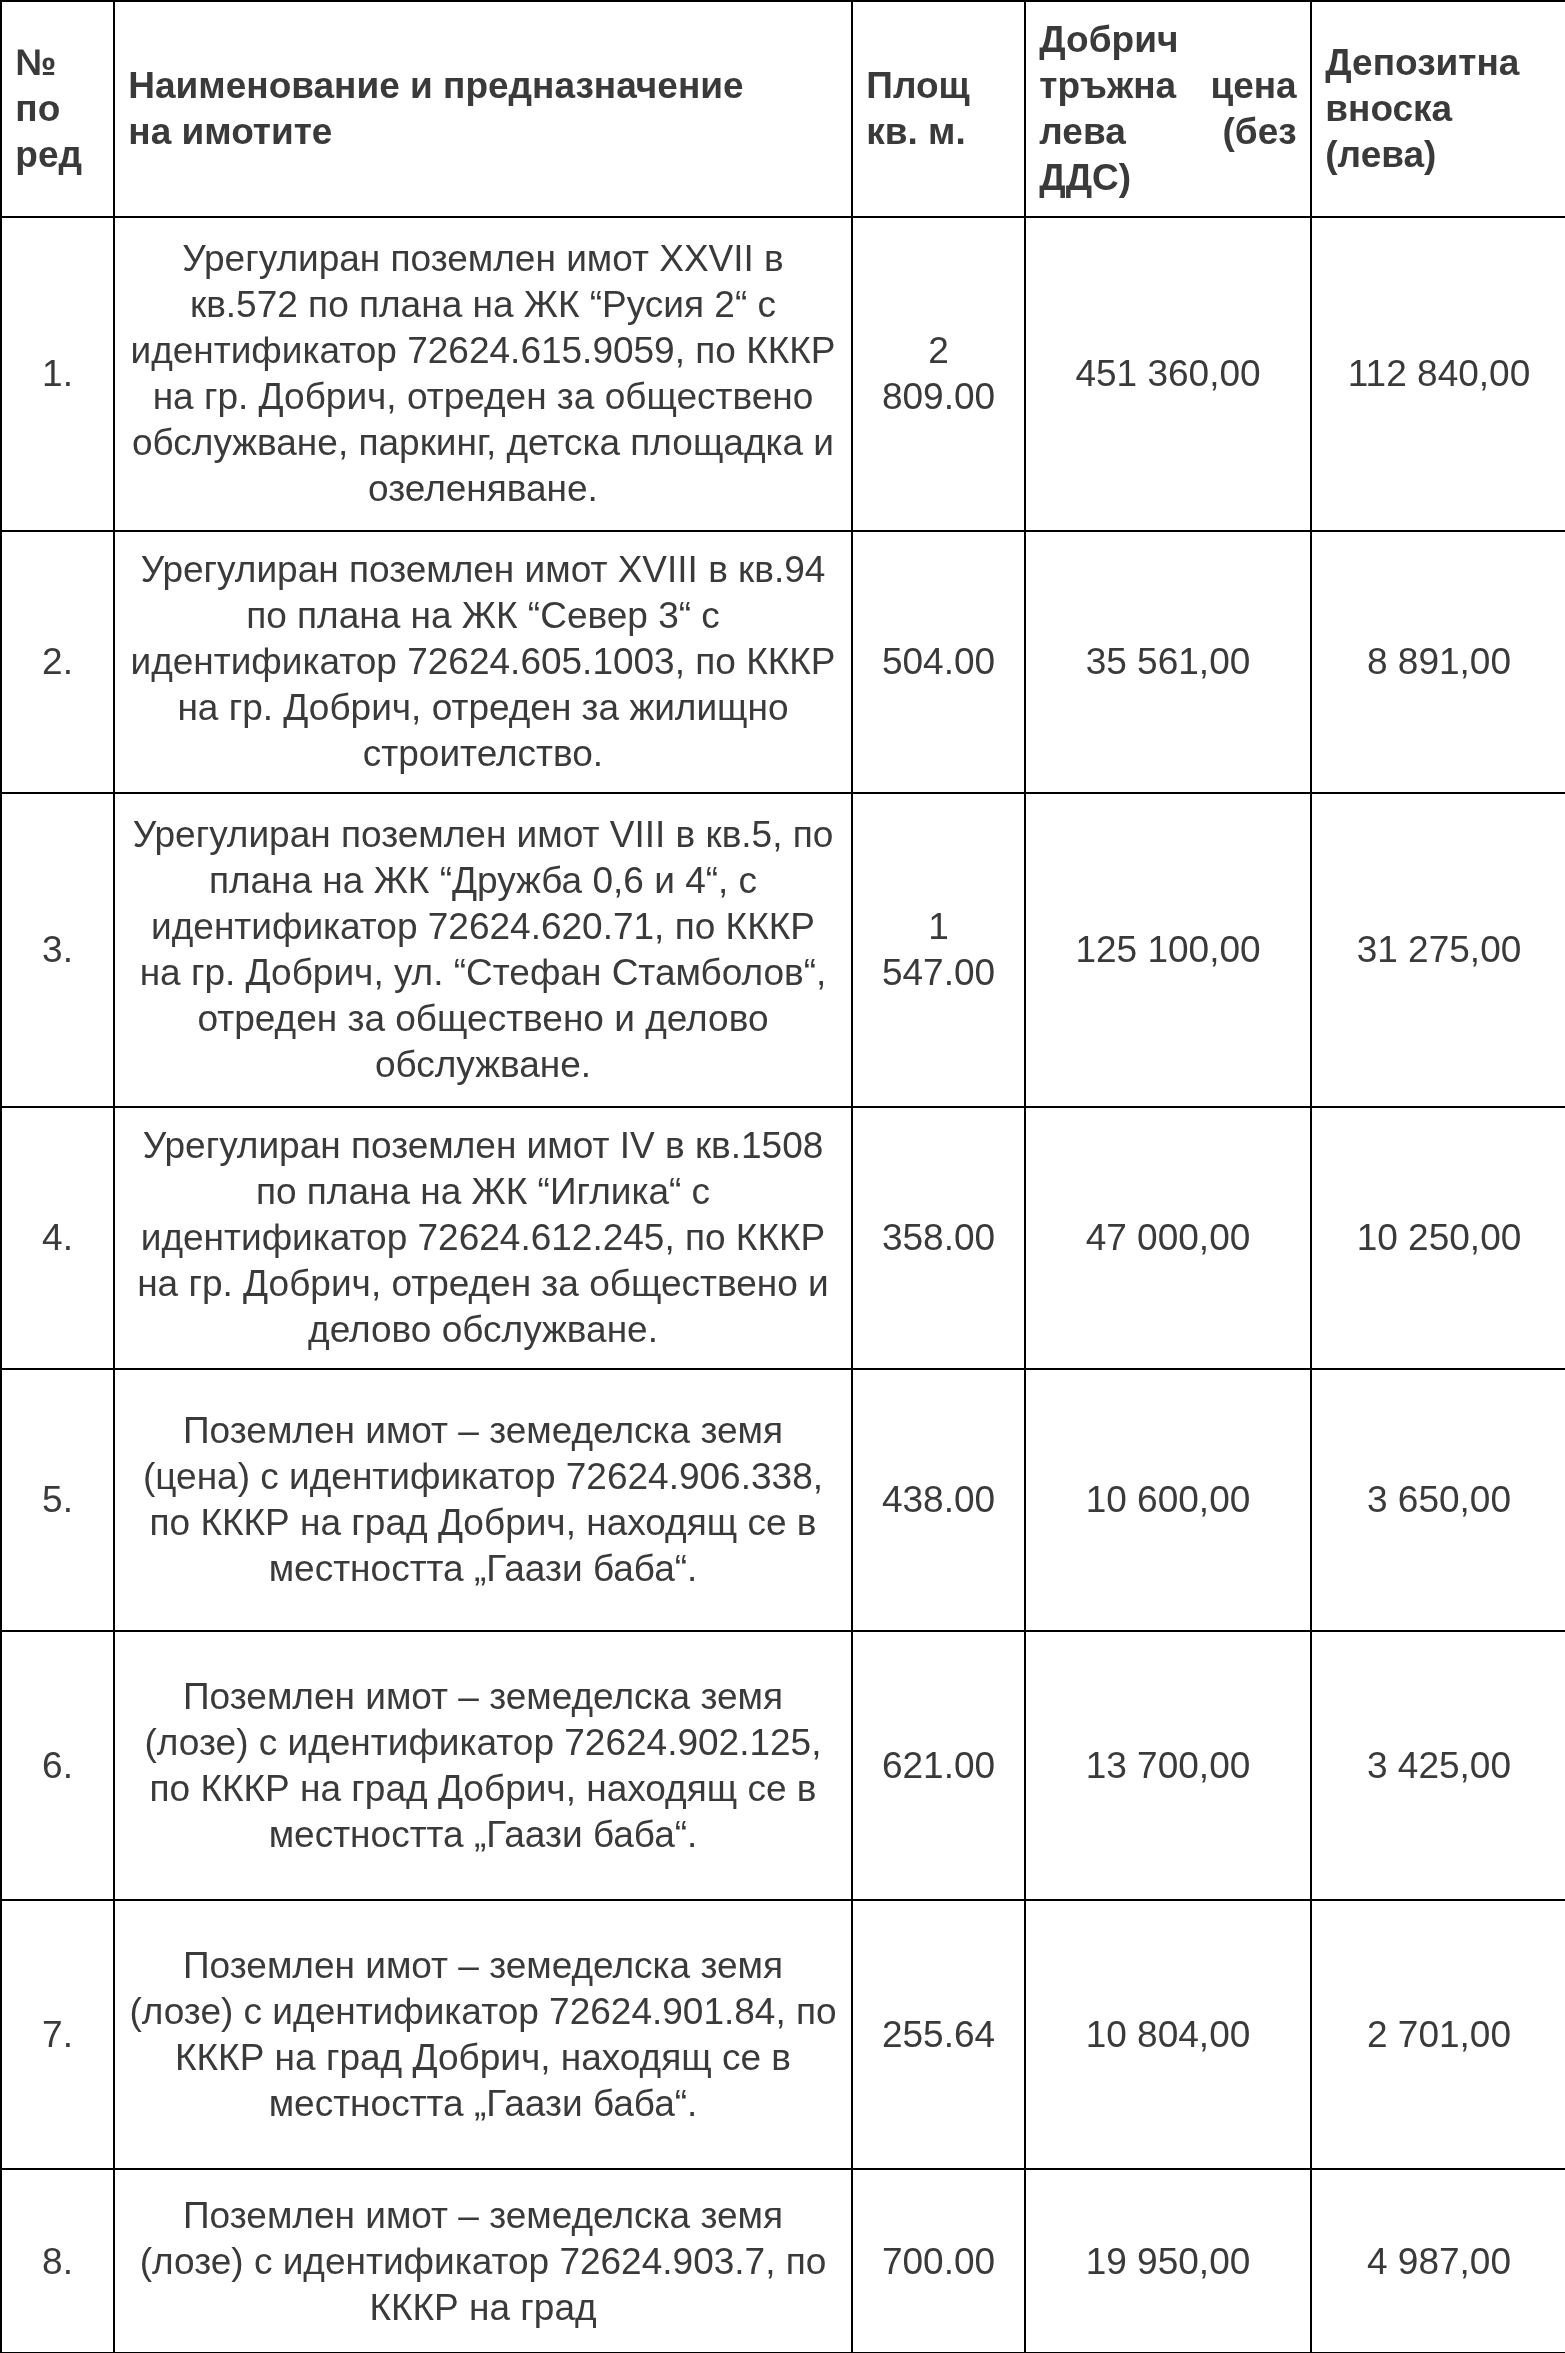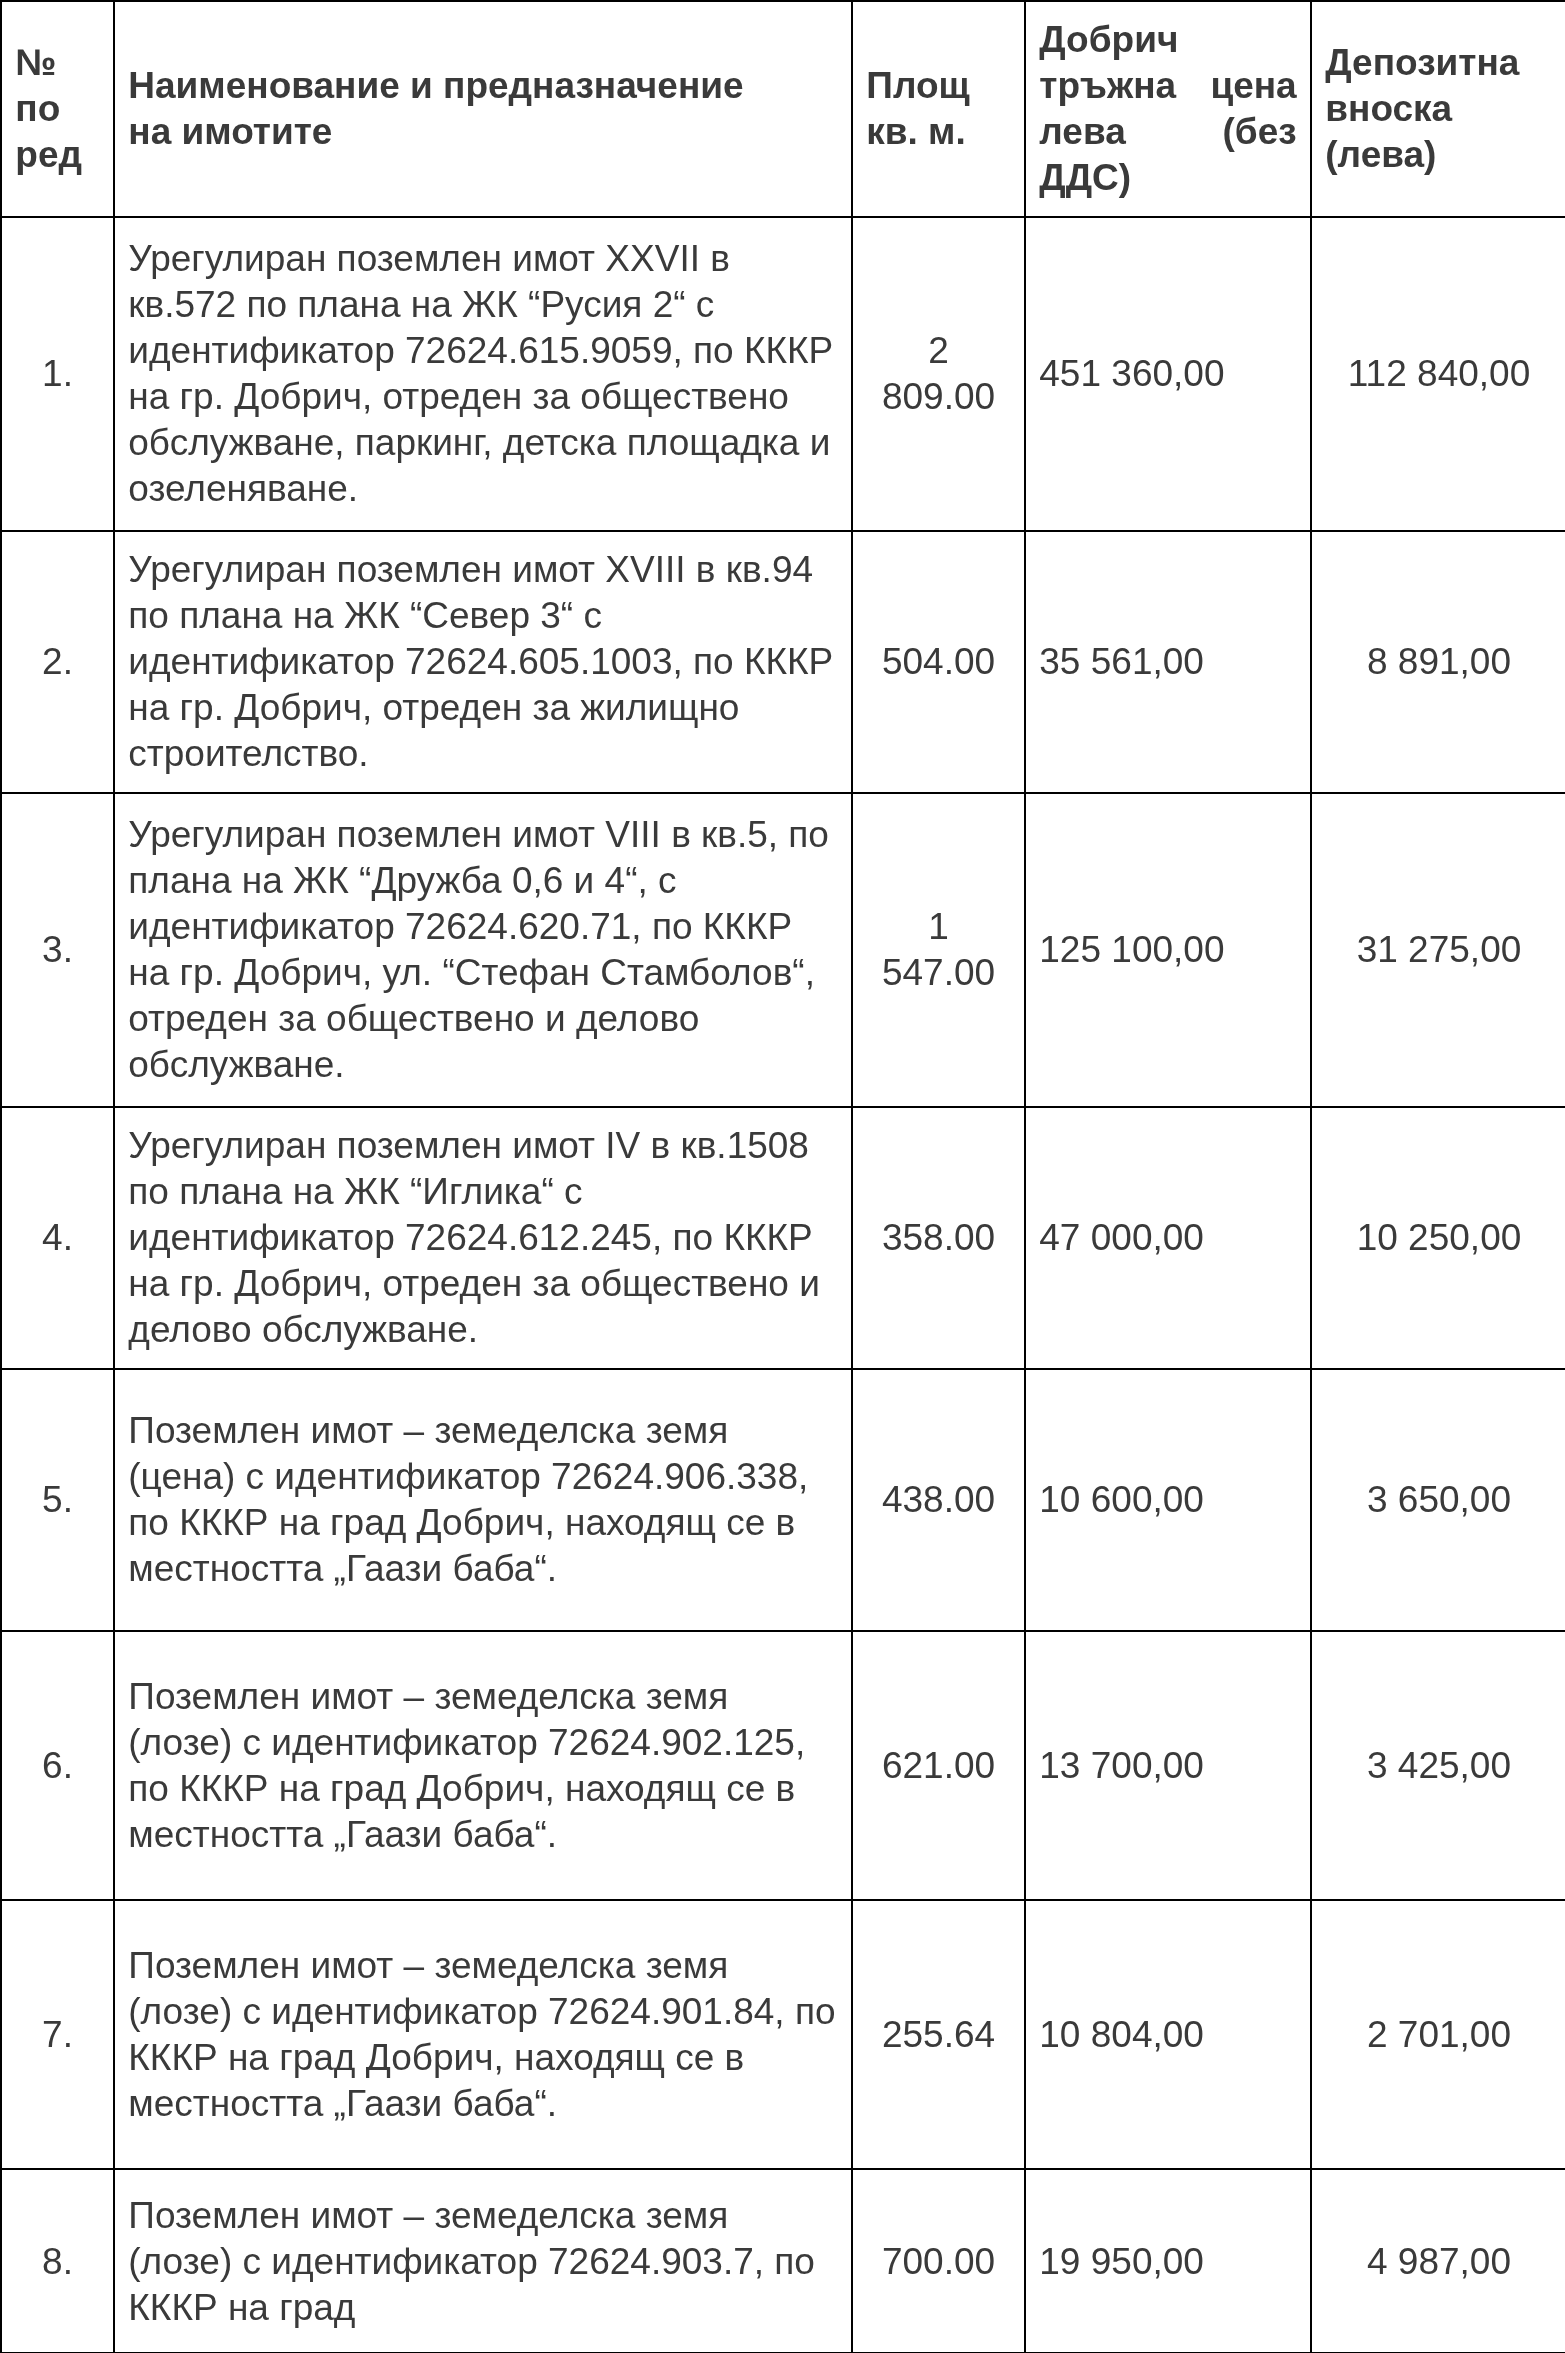--- a/index.html
+++ b/index.html
@@ -35,23 +35,23 @@
   table.props th {
     font-weight: bold;
     text-align: left;
     white-space: pre-line;
   }
   th.c-price-h {
     text-align: justify;
     text-align-last: justify;
   }
   td.c-num    { text-align: center; }
-  td.c-name   { text-align: left; border-radius: 28px; }
+  td.c-name   { text-align: center; border-radius: 28px; }
   td.c-area   { text-align: center; white-space: pre-line; }
-  td.c-price  { text-align: left; }
+  td.c-price  { text-align: center; }
   td.c-deposit{ text-align: center; }
 
   tr.r-h { height: 216px; }
   tr.r-1 { height: 314px; }
   tr.r-2 { height: 262px; }
   tr.r-3 { height: 314px; }
   tr.r-4 { height: 262px; }
   tr.r-5 { height: 262px; }
   tr.r-6 { height: 269px; }
   tr.r-7 { height: 269px; }

